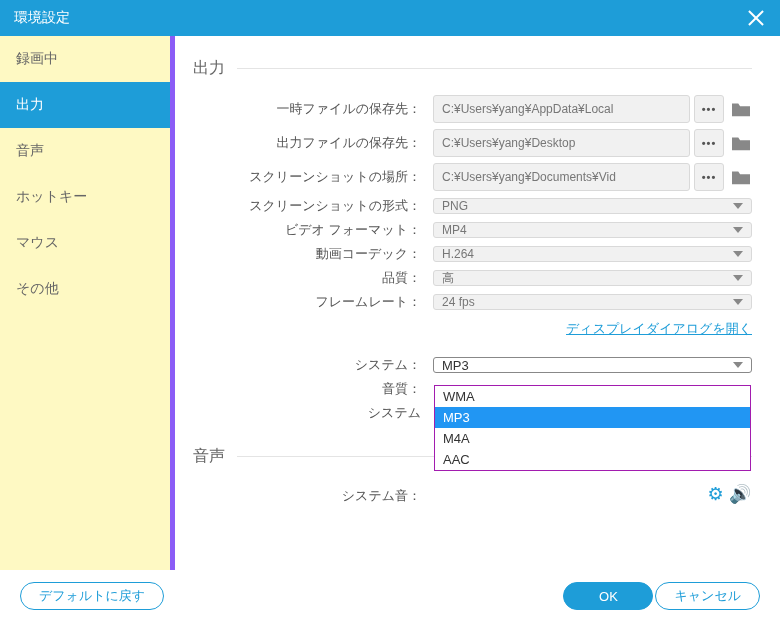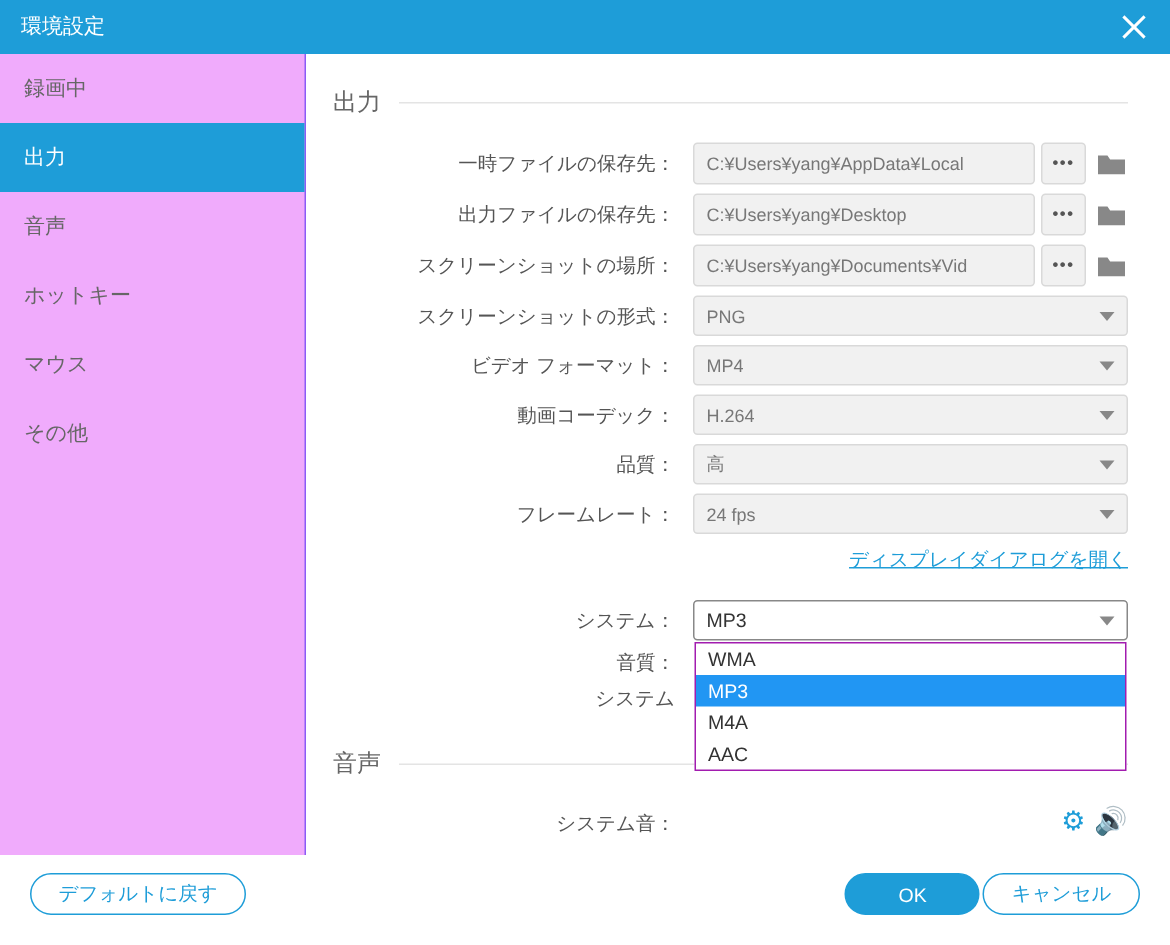--- a/index.html
+++ b/index.html
@@ -5,37 +5,37 @@
 * { box-sizing: border-box; margin: 0; padding: 0; font-family: "Meiryo", "Hiragino Sans", sans-serif; }
 body { width: 780px; height: 630px; background: #fff; overflow: hidden; position: relative; }
 
 .titlebar { height: 36px; background: #1e9dd8; color: #fff; display: flex; align-items: center; padding: 0 14px; font-size: 14px; justify-content: space-between; }
 .close-x { width: 20px; height: 20px; position: relative; cursor: pointer; }
 .close-x::before, .close-x::after { content: ""; position: absolute; left: 9px; top: 0; width: 2px; height: 20px; background: #fff; }
 .close-x::before { transform: rotate(45deg); }
 .close-x::after { transform: rotate(-45deg); }
 
 .body { display: flex; height: 534px; }
-.sidebar { width: 204px; background: #f0abfc; border-right: 1px solid #8b5cf6; }
+.sidebar { width: 175px; background: #fef9c3; border-right: 5px solid #8b5cf6; }
 .sidebar-item { padding: 14px 16px; font-size: 14px; color: #666; cursor: pointer; }
 .sidebar-item.active { background: #1e9dd8; color: #fff; }
 
 .content { flex: 1; padding: 22px 28px 0 18px; overflow: hidden; color: #555; }
 .section-title { font-size: 16px; color: #666; margin-bottom: 16px; display: flex; align-items: center; }
 .section-title .line { flex: 1; height: 1px; background: #e4e4e4; margin-left: 12px; }
 
 .row { display: flex; align-items: center; margin-bottom: 6px; }
 .row-label { width: 240px; text-align: right; padding-right: 12px; font-size: 13px; color: #555; }
 
 .path-box { flex: 1; height: 28px; background: #f1f1f1; border: 1px solid #d9d9d9; border-radius: 3px; padding: 0 8px; font-size: 12px; color: #777; display: flex; align-items: center; overflow: hidden; white-space: nowrap; }
 .dots-btn { width: 30px; height: 28px; background: #f1f1f1; border: 1px solid #d9d9d9; border-radius: 3px; margin-left: 4px; display: flex; align-items: center; justify-content: center; cursor: pointer; font-weight: bold; color: #555; letter-spacing: 1px; font-size: 11px; }
 .folder-icon { width: 22px; height: 18px; margin-left: 6px; position: relative; }
 .folder-icon svg { width: 22px; height: 18px; fill: #888; }
 
-.select-box { flex: 1; height: 27px; background: #f1f1f1; border: 1px solid #d9d9d9; border-radius: 3px; padding: 0 8px; font-size: 12px; color: #777; display: flex; align-items: center; justify-content: space-between; cursor: pointer; position: relative; }
+.select-box { flex: 1; height: 16px; background: #f1f1f1; border: 1px solid #d9d9d9; border-radius: 3px; padding: 0 8px; font-size: 12px; color: #777; display: flex; align-items: center; justify-content: space-between; cursor: pointer; position: relative; }
 .select-box.white { background: #fff; border: 1px solid #888; color: #333; font-size: 13px; }
 .chev { width: 0; height: 0; border-left: 5px solid transparent; border-right: 5px solid transparent; border-top: 6px solid #888; }
 
 .link-row { text-align: right; margin: 8px 0 18px 0; }
 .link { color: #1e9dd8; text-decoration: underline; font-size: 13px; cursor: pointer; }
 
 .dropdown { position: absolute; left: 0; right: 0; top: 27px; background: #fff; border: 1px solid #a21caf; z-index: 10; }
 .dropdown-item { padding: 3px 8px; font-size: 13px; color: #333; cursor: pointer; }
 .dropdown-item.selected { background: #2196f3; color: #fff; }
 

